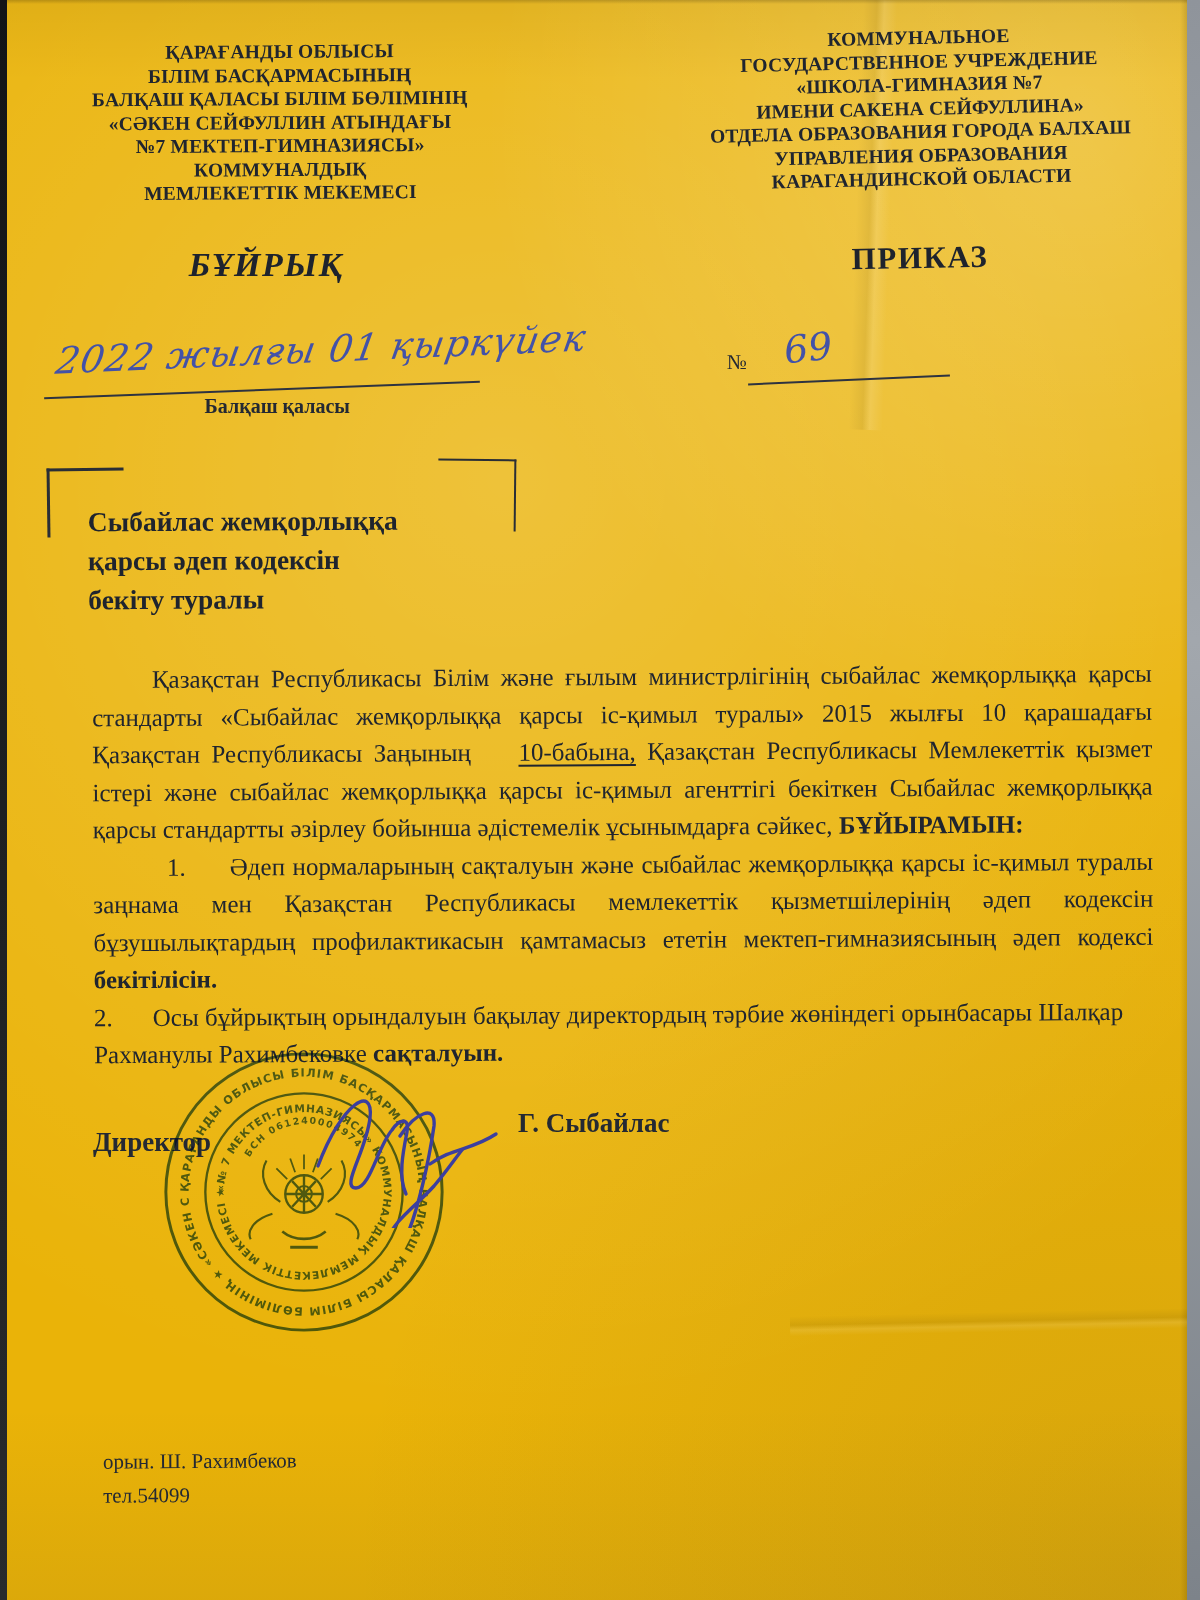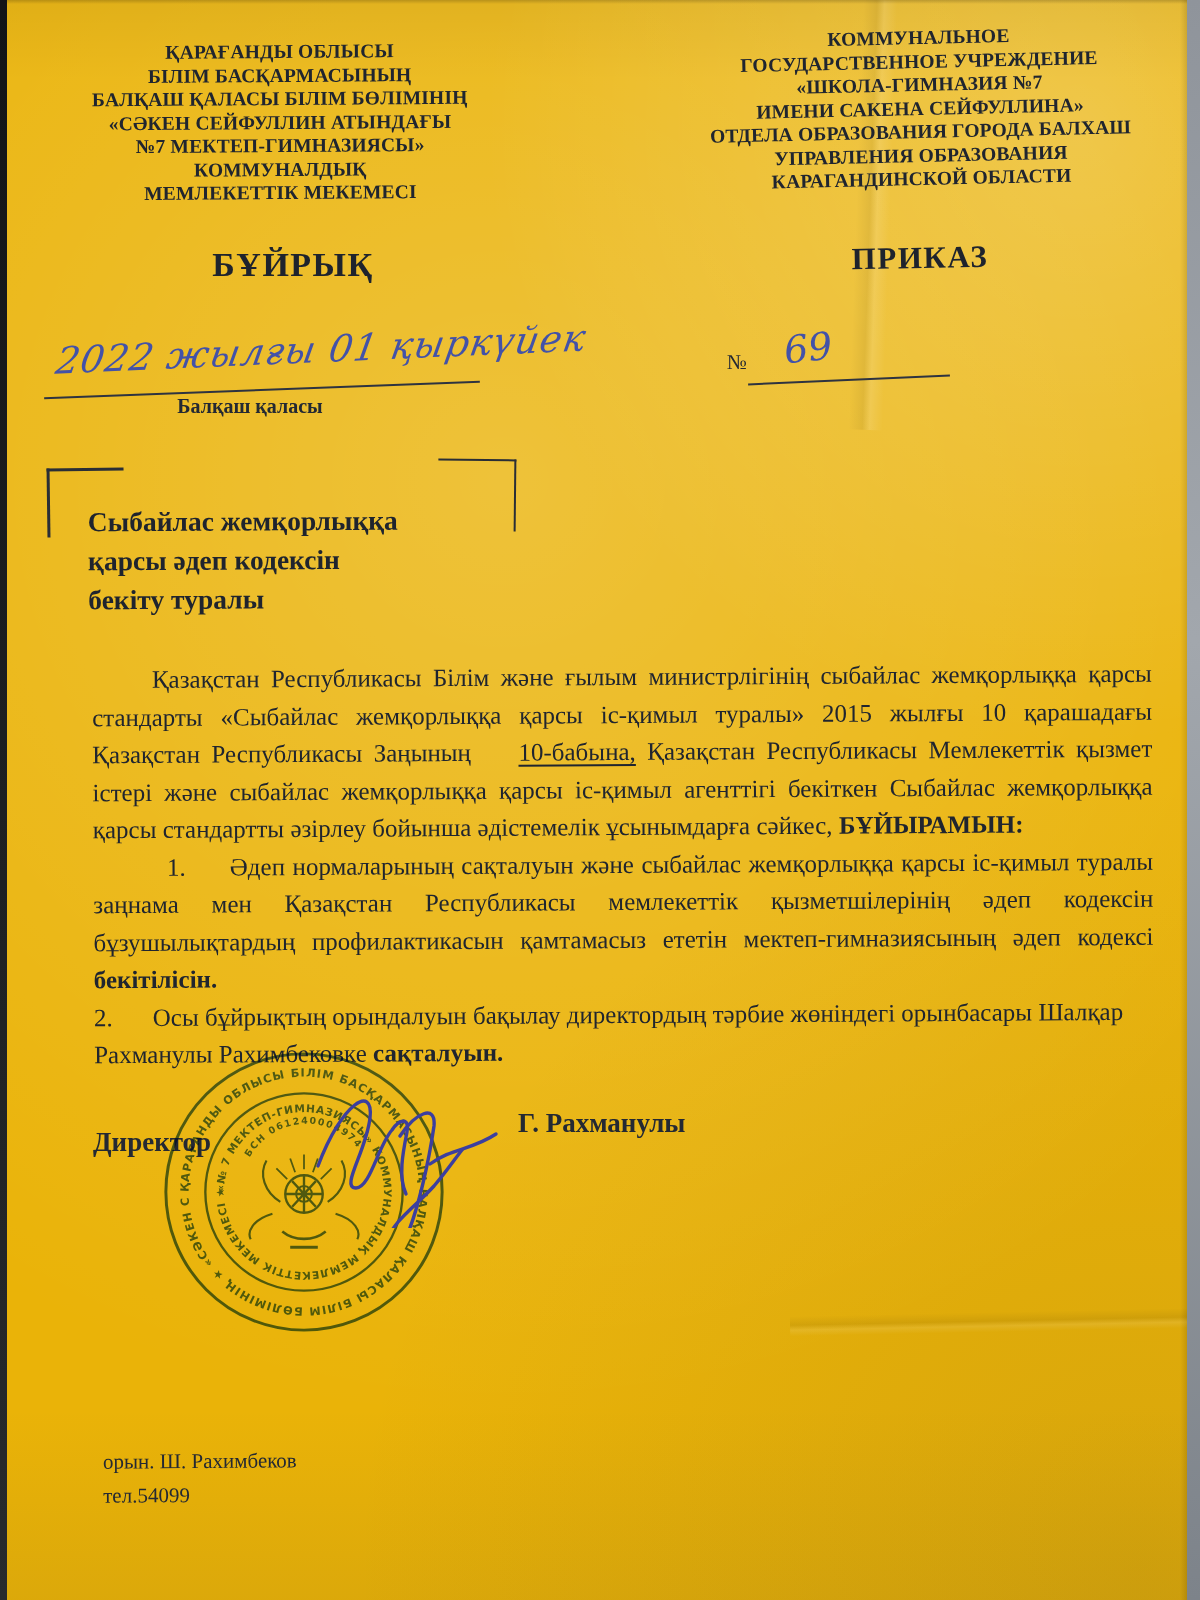--- a/index.html
+++ b/index.html
@@ -24,30 +24,30 @@
   .edge-right-shadow{position:absolute;right:13px;top:0;width:7px;height:100%;
      background:linear-gradient(90deg, rgba(0,0,0,0), rgba(0,0,0,0.12));}
   .edge-top{position:absolute;left:0;top:0;height:4px;width:100%;
      background:linear-gradient(180deg, rgba(0,0,0,0.18), rgba(0,0,0,0));}
 
   .org{position:absolute;font-weight:bold;text-align:center;font-size:19.5px;line-height:23.5px;letter-spacing:0.2px;color:#20252f;}
   .org-left{left:55px;top:40px;width:450px;transform:rotate(-0.4deg);}
   .org-right{left:665px;top:26px;width:510px;transform:rotate(-1.3deg);}
 
   .doc-title{position:absolute;font-weight:bold;text-align:center;letter-spacing:1.5px;color:#1e232d;}
-  .title-left{left:68px;top:246px;width:450px;font-size:34px;}
+  .title-left{left:41px;top:246px;width:450px;font-size:34px;font-style:italic;}
   .title-right{left:665px;top:240px;width:510px;font-size:31px;transform:rotate(-1deg);}
 
   .script{position:absolute;font-family:"DejaVu Serif",serif;font-style:italic;color:#4352a8;white-space:nowrap;}
   .date-script{left:56px;top:328px;font-size:37px;letter-spacing:1px;transform:rotate(-2.5deg) skewX(-12deg);}
   .num-script{left:784px;top:326px;font-size:38px;transform:rotate(-6deg);}
   .ink-line{position:absolute;height:2px;background:#2e3340;}
   .date-line{left:44px;top:389px;width:436px;transform:rotate(-2.2deg);}
   .num-line{left:748px;top:379px;width:202px;transform:rotate(-2.5deg);}
-  .place{position:absolute;left:150px;top:395px;width:200px;text-align:center;font-weight:bold;font-size:20px;}
+  .place{position:absolute;left:150px;top:395px;width:200px;text-align:right;font-weight:bold;font-size:20px;}
   .num-label{position:absolute;left:727px;top:350px;font-size:21px;}
 
   .bracket{position:absolute;pointer-events:none;}
   .bracket-left{left:47px;top:468px;width:74px;height:66px;border-top:3px solid #2a2e36;border-left:3px solid #2a2e36;transform:rotate(-0.8deg);}
   .bracket-right{left:438px;top:459px;width:76px;height:70px;border-top:2px solid #2a2e36;border-right:2px solid #2a2e36;transform:rotate(0.6deg);}
 
   .subject{position:absolute;left:88px;top:501px;width:500px;font-weight:bold;font-size:27.5px;line-height:39px;color:#1f242e;transform:rotate(-0.3deg);}
 
   .body-text{position:absolute;left:93px;top:658px;width:1060px;font-size:25px;line-height:37.5px;text-align:justify;color:#20252f;transform:rotate(-0.35deg);}
   .body-text p{margin:0;}
@@ -116,21 +116,21 @@
     <div>бекіту туралы</div>
   </div>
 
   <div class="body-text">
     <p class="p1"><span>Қазақстан Республикасы Білім және ғылым министрлігінің сыбайлас жемқорлыққа қарсы стандарты «Сыбайлас жемқорлыққа қарсы іс-қимыл туралы» 2015 жылғы 10 қарашадағы Қазақстан Республикасы Заңының </span><span class="u">10-бабына,</span><span> Қазақстан Республикасы Мемлекеттік қызмет істері және сыбайлас жемқорлыққа қарсы іс-қимыл агенттігі бекіткен Сыбайлас жемқорлыққа қарсы стандартты әзірлеу бойынша әдістемелік ұсынымдарға сәйкес, </span><span class="b">БҰЙЫРАМЫН:</span></p>
     <p class="item1"><span>1.</span><span class="num-gap"></span><span>Әдеп нормаларының сақталуын және сыбайлас жемқорлыққа қарсы іс-қимыл туралы заңнама мен Қазақстан Республикасы мемлекеттік қызметшілерінің әдеп кодексін бұзушылықтардың профилактикасын қамтамасыз ететін мектеп-гимназиясының әдеп кодексі </span><span class="b">бекітілісін.</span></p>
     <p class="item2"><span>2.</span><span class="num-gap-sm"></span><span>Осы бұйрықтың орындалуын бақылау директордың тәрбие жөніндегі орынбасары Шалқар Рахманулы Рахимбековке </span><span class="b"> сақталуын.</span></p>
   </div>
 
   <div class="sig-role">Директор</div>
-  <div class="sig-name">Г. Рахманулы</div>
+  <div class="sig-name">Г. Сыбайлас</div>
 
   <svg class="stamp" viewBox="0 0 300 300">
     <defs>
       <path id="ringOuterPath" d="M150,150 m-117,0 a117,117 0 1,1 234,0 a117,117 0 1,1 -234,0"></path>
       <path id="ringInnerPath" d="M150,150 m-81,0 a81,81 0 1,1 162,0 a81,81 0 1,1 -162,0"></path>
       <path id="bsnArcPath" d="M95,115 a66,66 0 0,1 112,-6"></path>
     </defs>
     <circle cx="150" cy="150" r="140" fill="none" stroke="#4a73c5" stroke-width="3"></circle>
     <circle cx="150" cy="150" r="100" fill="none" stroke="#4a73c5" stroke-width="2.4"></circle>
     <text font-size="11.5" letter-spacing="1.1"><textPath href="#ringOuterPath">ҚАРАҒАНДЫ ОБЛЫСЫ БІЛІМ БАСҚАРМАСЫНЫҢ БАЛҚАШ ҚАЛАСЫ БІЛІМ БӨЛІМІНІҢ ★ «СӘКЕН СЕЙФУЛЛИН АТЫНДАҒЫ» ★</textPath></text>

